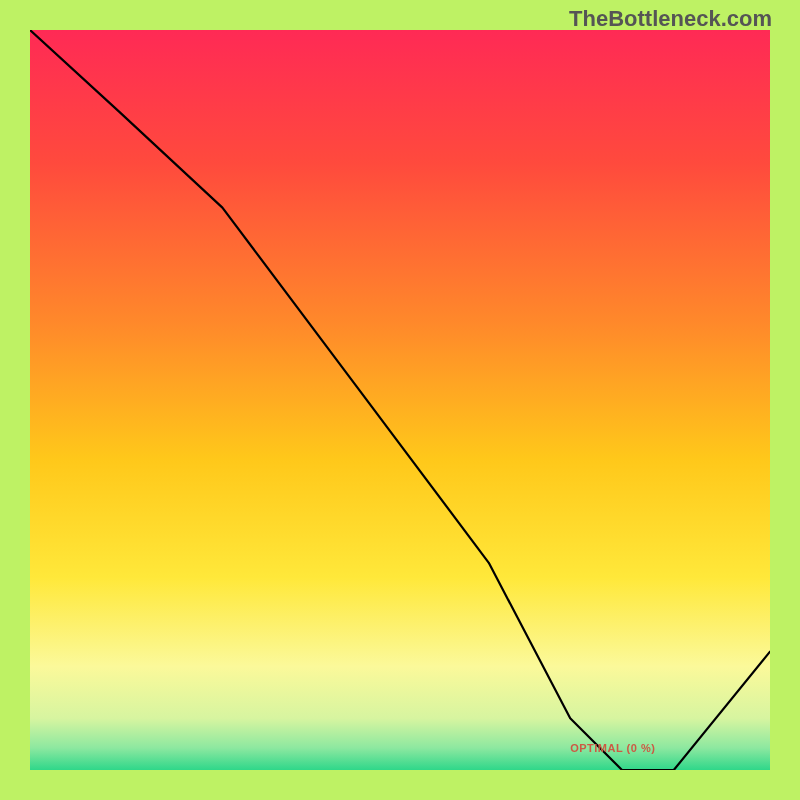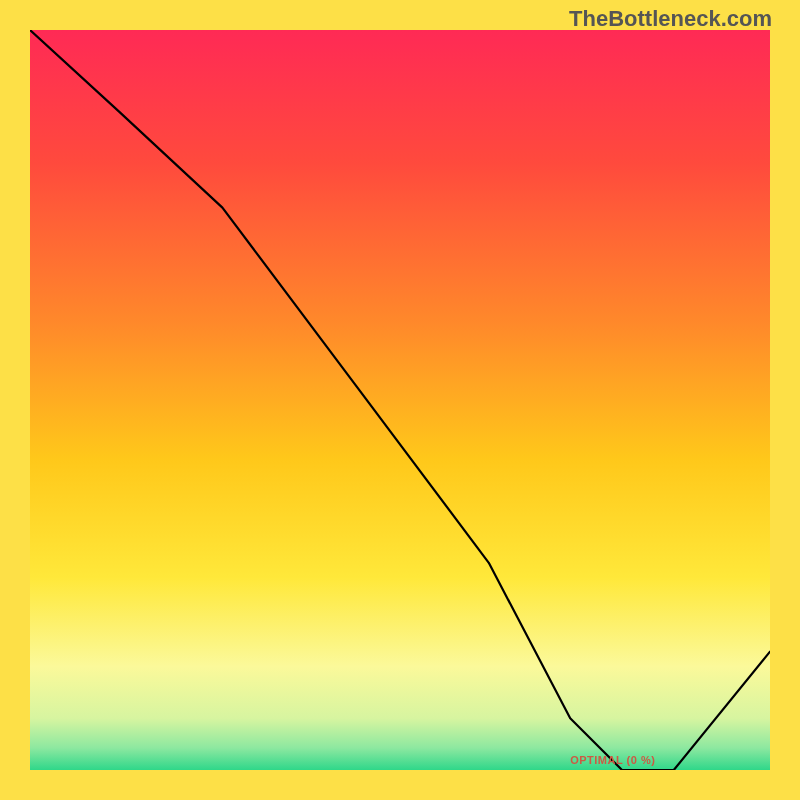--- a/index.html
+++ b/index.html
@@ -1,21 +1,21 @@
 <!DOCTYPE html>
 <html><head>
 <meta charset="utf-8">
 <style>
   * { margin: 0; padding: 0; box-sizing: border-box; }
   html, body { width: 800px; height: 800px; background: #000; overflow: hidden; }
   .container {
     width: 800px;
     height: 800px;
     position: relative;
-    background: #fde047;
+    background: #bef264;
   }
   .watermark {
     position: absolute;
     top: 6px;
     right: 28px;
     color: #555;
     font-family: Arial, sans-serif;
     font-size: 22px;
     font-weight: bold;
     user-select: none;
@@ -59,16 +59,16 @@
           <stop id="g4" offset="74%" stop-color="#ffe83a"></stop>
           <stop id="g5" offset="86%" stop-color="#fbf99a"></stop>
           <stop id="g6" offset="93%" stop-color="#d7f5a0"></stop>
           <stop id="g7" offset="97%" stop-color="#8de8a0"></stop>
           <stop id="g8" offset="100%" stop-color="#2fd78a"></stop>
         </linearGradient>
       </defs>
       <rect x="0" y="0" width="740" height="740" fill="url(#bg-grad)"></rect>
       <polyline id="curve" fill="none" stroke="#000000" stroke-width="2.2" stroke-linejoin="round" stroke-linecap="round" points="0.0,0.0 88.8,81.4 192.4,177.6 325.6,355.2 458.8,532.8 540.2,688.2 592.0,740.0 643.8,740.0 740.0,621.6"></polyline>
     </svg>
-    <div class="optimal-label" id="optimal-label" style="left: 540.2px; top: 711.8px; color: rgb(204, 90, 68); margin-top: 12px;">OPTIMAL (0 %)</div>
+    <div class="optimal-label" id="optimal-label" style="left: 540.2px; top: 711.8px; color: rgb(204, 90, 68);">OPTIMAL (0 %)</div>
   </div>
 
 </div>
 
 </body></html>

